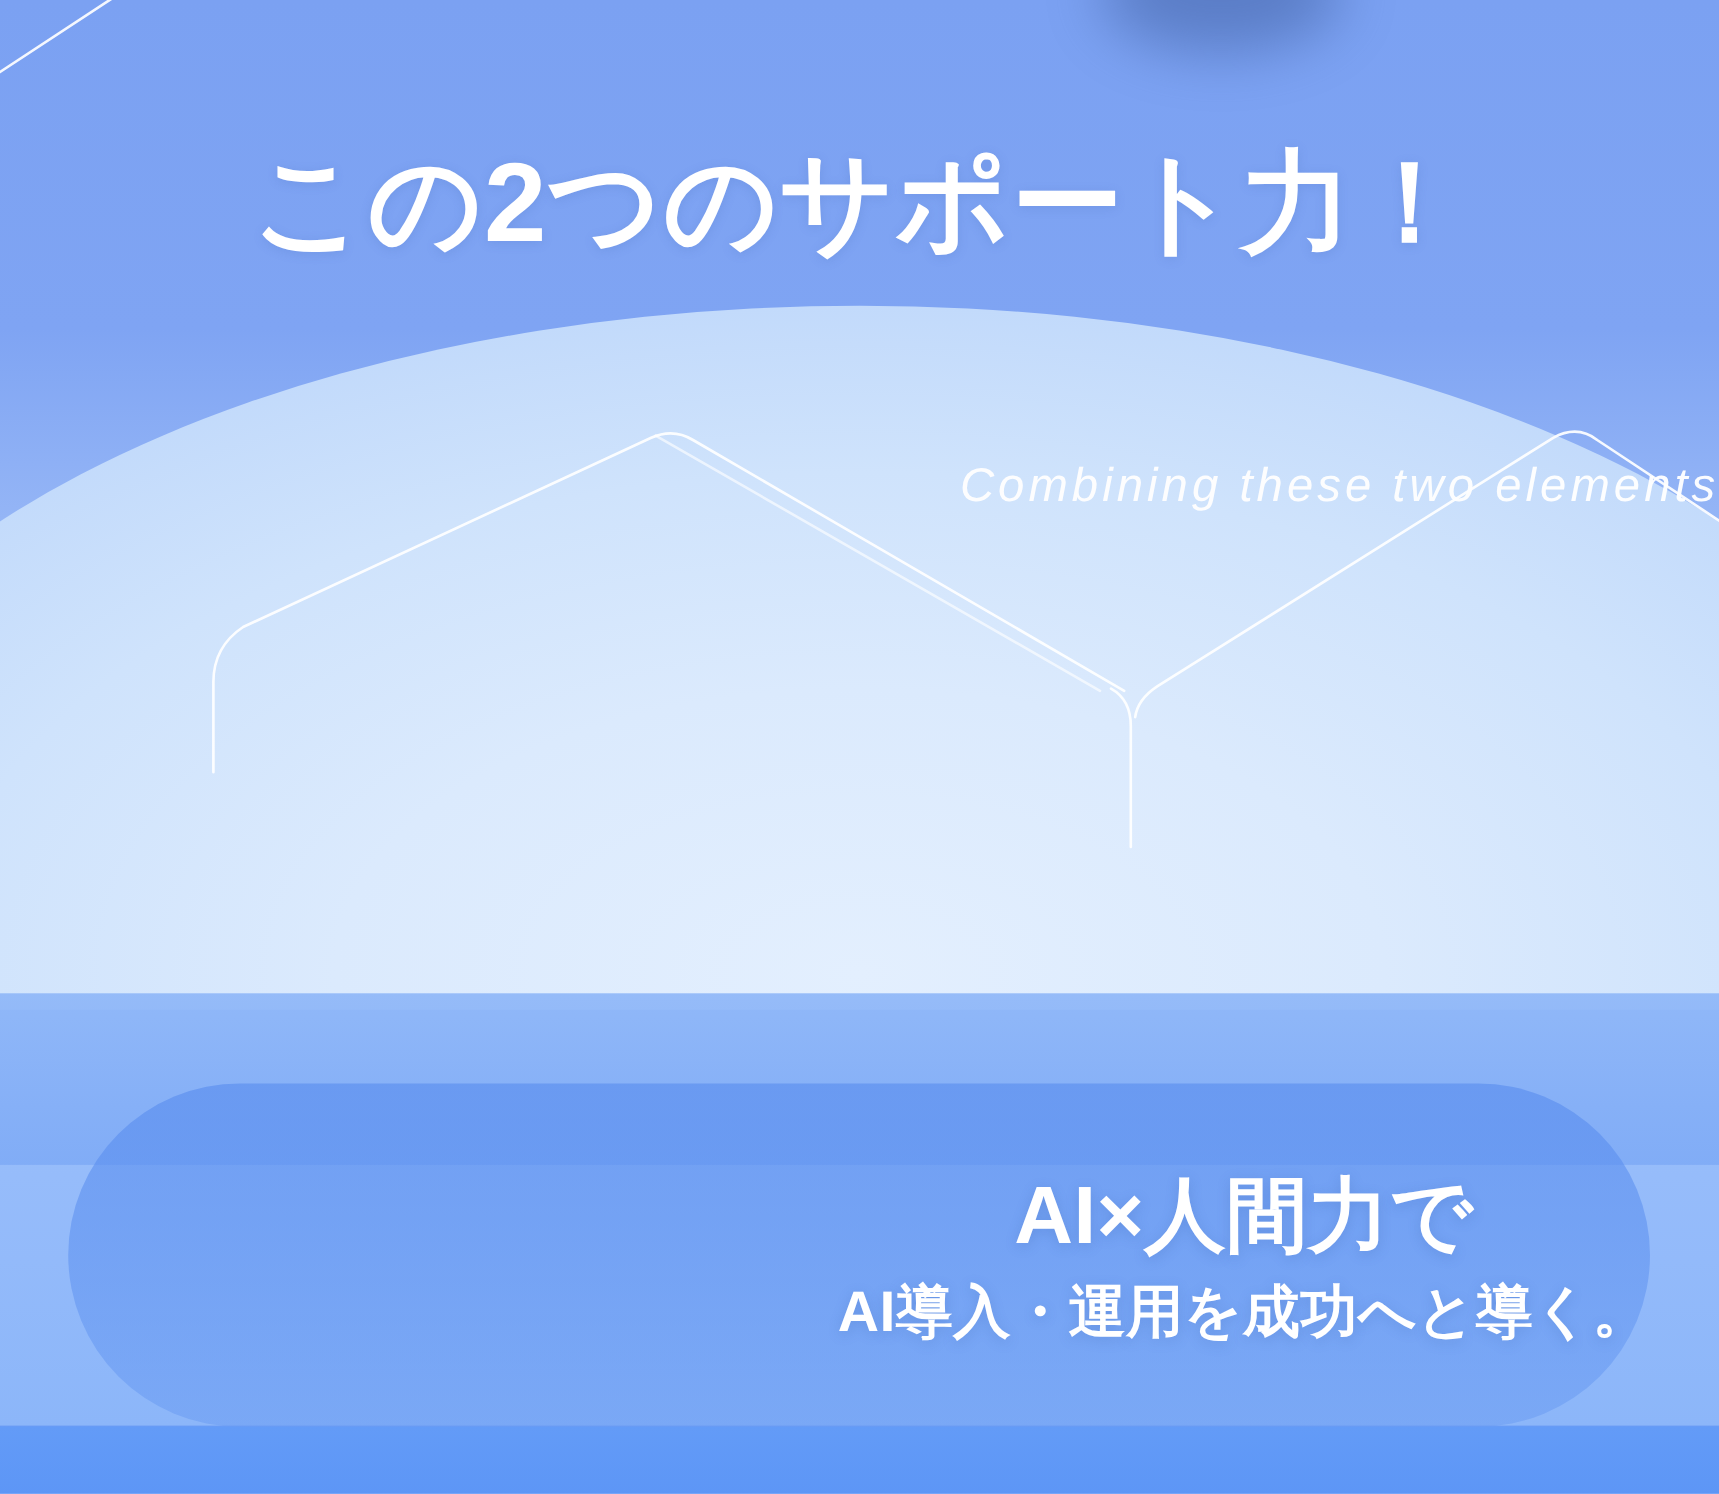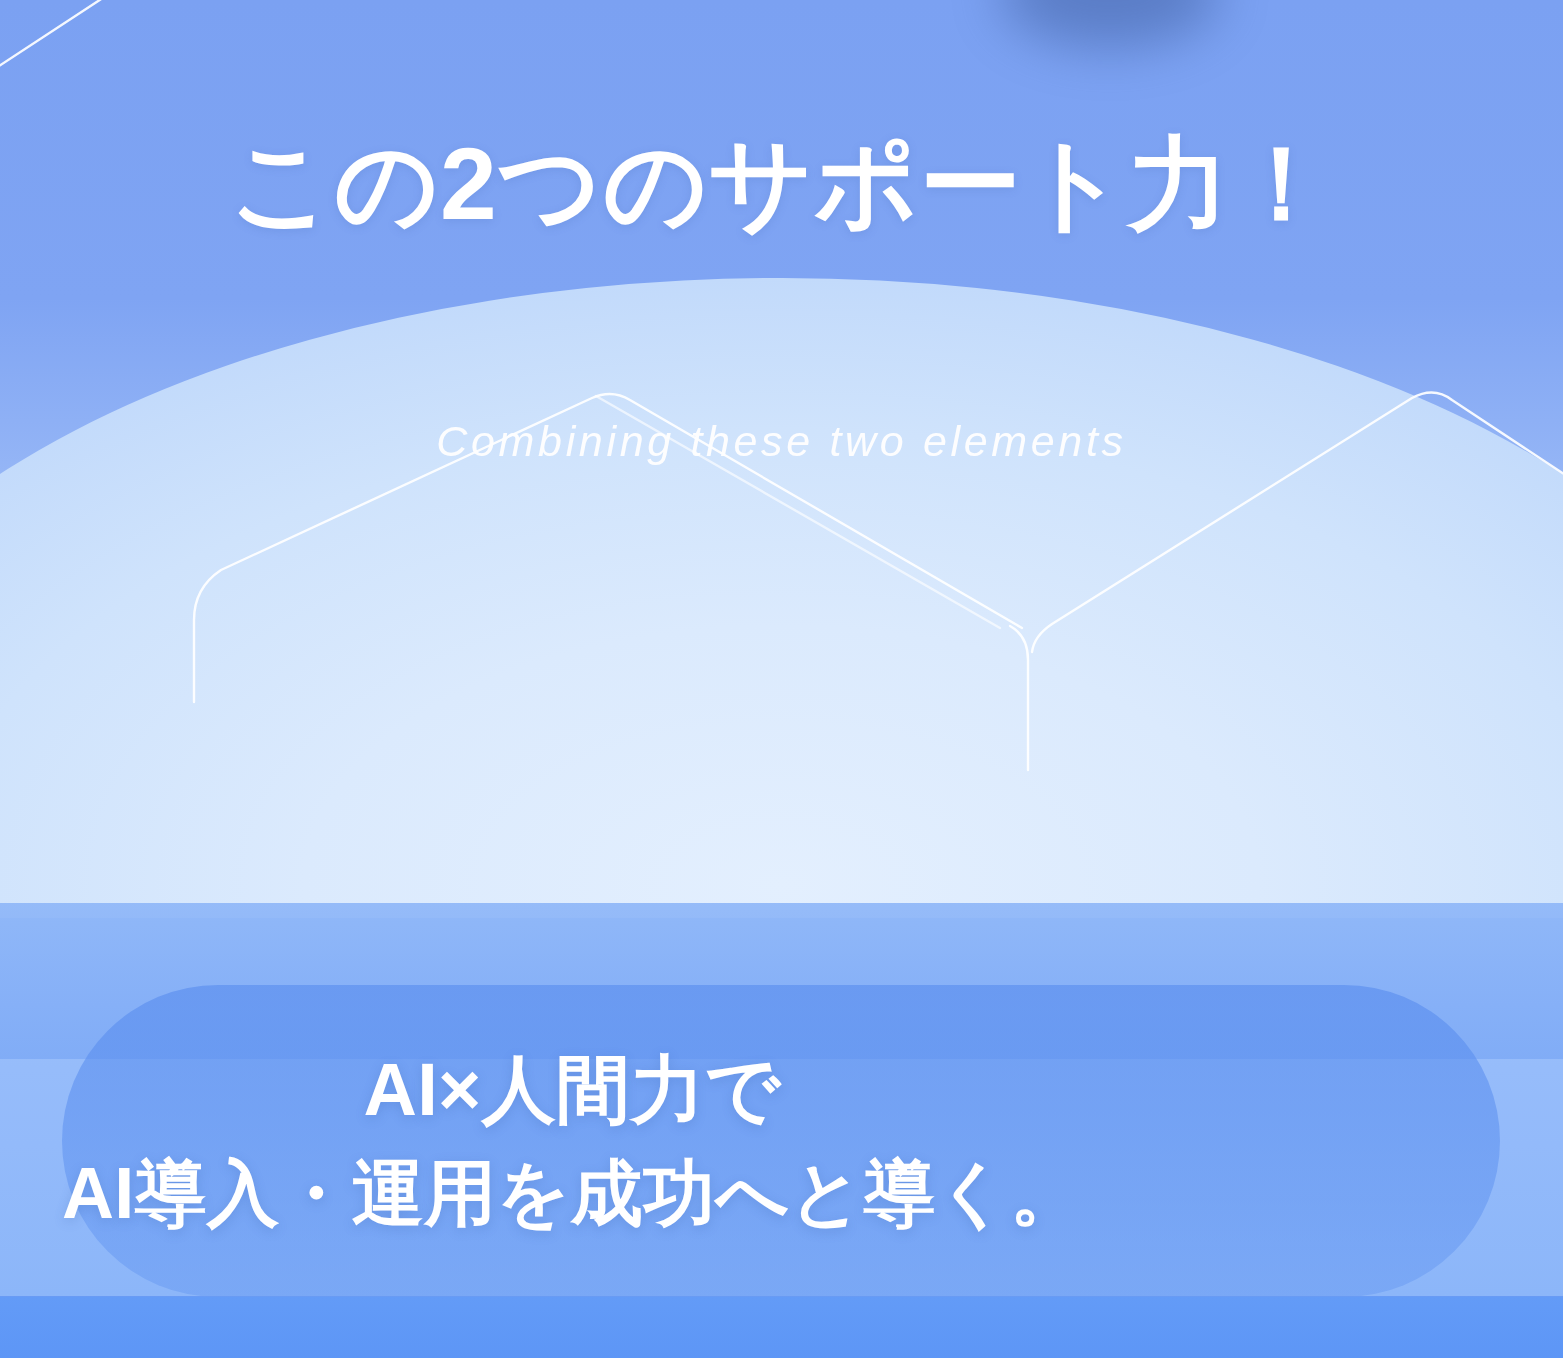--- a/index.html
+++ b/index.html
@@ -128,21 +128,21 @@
     letter-spacing: 0.01em;
     text-shadow: 0 2px 10px rgba(60, 100, 180, 0.18);
     white-space: nowrap;
   }
 
   .subcopy {
     position: absolute;
     left: 0;
     right: 0;
     top: 398px;
-    text-align: center;
+    text-align: right;
     color: #ffffff;
     font-size: 43px;
     font-weight: 300;
     font-style: italic;
     line-height: 2.0;
     letter-spacing: 0.085em;
     opacity: 0.96;
   }
   .subcopy .line { display: block; }
 
@@ -153,36 +153,36 @@
     top: 985px;
     width: 1438px;
     height: 312px;
     border-radius: 156px;
     background: linear-gradient(180deg,
         rgba(88, 140, 238, 0.62) 0%,
         rgba(93, 145, 240, 0.58) 45%,
         rgba(104, 154, 242, 0.50) 100%);
     display: flex;
     flex-direction: column;
-    align-items: flex-start;
+    align-items: flex-end;
     justify-content: center;
   }
 
   .pill-text {
     text-align: center;
     color: #ffffff;
     font-weight: 800;
     font-size: 74px;
     line-height: 1.42;
     letter-spacing: 0.005em;
     text-shadow: 0 3px 12px rgba(50, 90, 170, 0.22);
     white-space: nowrap;
   }
   .pill-text .line { display: block; }
-  .pill-text .line-2 { font-size: 72px; }
+  .pill-text .line-2 { font-size: 52px; }
 </style>
 </head>
 <body>
 
 <div class="stage">
 
   <div class="bg-base"></div>
   <div class="bg-ellipse"></div>
   <div class="bg-band-lower"></div>
   <div class="bg-band-mid"></div>

